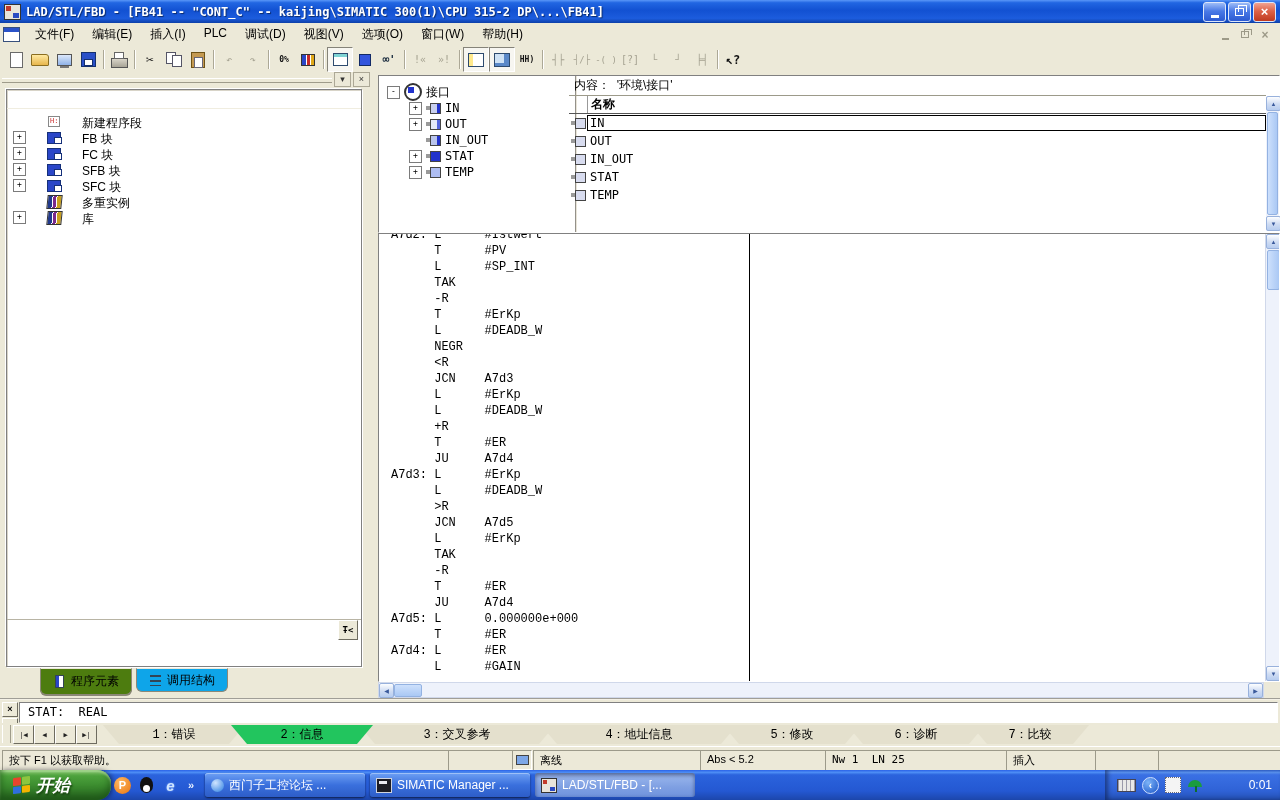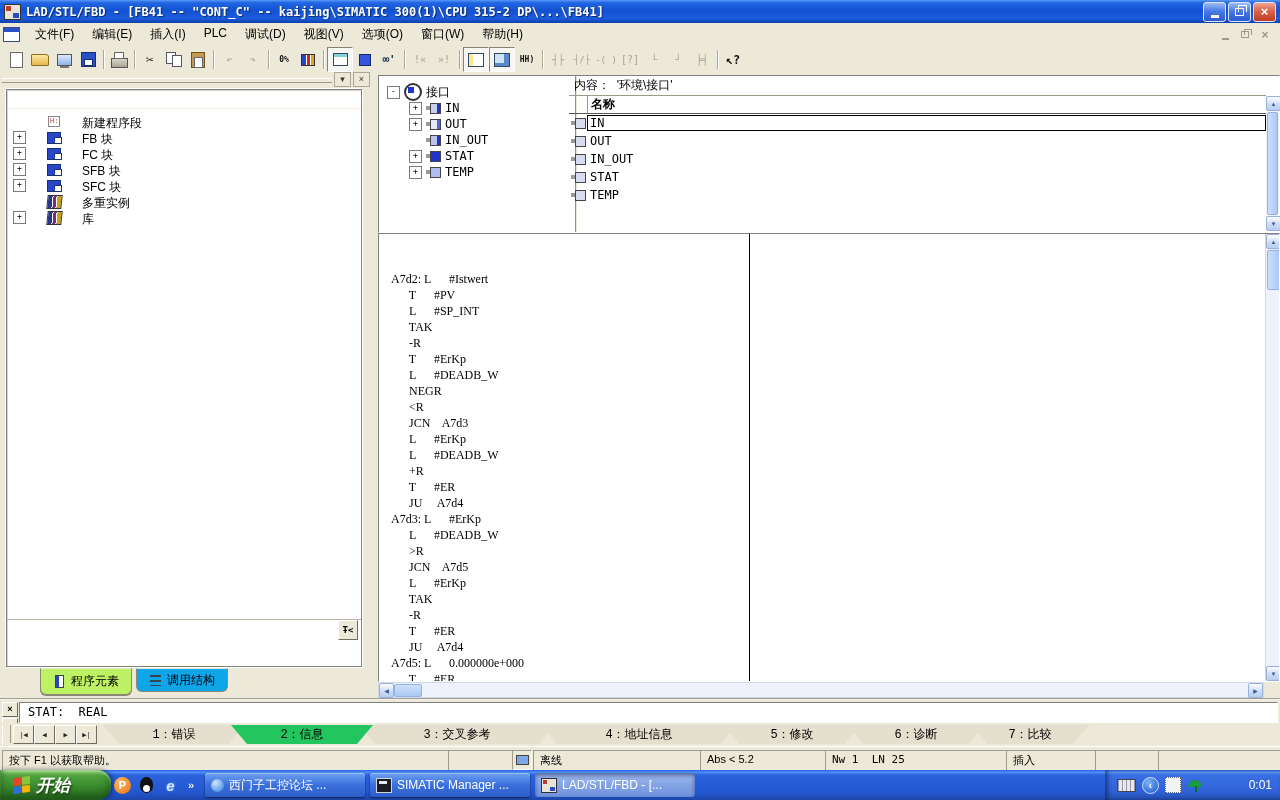--- a/index.html
+++ b/index.html
@@ -94,21 +94,21 @@
   .tree-icon[data-icon="block"]::after{content:"";position:absolute;right:0;bottom:0;width:6px;height:5px;background:#fff;border:1px solid #16307a;}
   .tree-icon[data-icon="books"]::before,.tree-icon[data-icon="library"]::before{content:"";position:absolute;left:1px;top:0;width:13px;height:12px;
     border:1px solid #333;transform:skewX(-6deg);
     background:linear-gradient(90deg,#223a8c 0 4px,#fff 4px 5px,#7a2a8c 5px 8px,#fff 8px 9px,#c8a020 9px 13px);}
   .tree-bottom-line{position:absolute;left:0;right:0;bottom:46px;border-top:1px solid #b8b4a4;}
   .collapse-btn{position:absolute;right:3px;bottom:26px;width:18px;height:18px;border:1px solid;border-color:#fff #6e6c60 #6e6c60 #fff;
     background:#ece9d8;font:bold 9px/1 "DejaVu Sans Mono",monospace;display:flex;align-items:center;justify-content:center;}
   .left-tabs{position:absolute;left:40px;top:595px;display:flex;gap:4px;align-items:flex-start;}
   .ltab{height:22px;display:flex;align-items:center;gap:5px;padding:0 12px;background:#0ea5e9;
     border:1px solid #8b8878;border-top:1px solid #ece9d8;border-radius:0 0 6px 6px;}
-  .ltab.active{height:25px;background:#bef264;box-shadow:0 1px 0 #8b8878;z-index:2;}
+  .ltab.active{height:25px;background:#4d7c0f;box-shadow:0 1px 0 #8b8878;z-index:2;}
   .ltab-icon{width:13px;height:13px;position:relative;}
   .ltab-icon[data-icon="program-elements"]::before{content:"";position:absolute;inset:0 2px;background:#fff;border:1px solid #345;box-shadow:inset 3px 0 0 #2a46c8;}
   .ltab-icon[data-icon="call-structure"]::before{content:"";position:absolute;inset:1px 1px;
     background:repeating-linear-gradient(180deg,#345 0 2px,transparent 2px 5px);}
 
   
   .right-area{position:absolute;left:376px;top:0;right:0;height:625px;}
   .decl-area{position:absolute;left:2px;top:2px;right:0;height:156px;background:#fff;
     border:1px solid;border-color:#808080 #fff #fff #808080;}
   .if-tree{position:absolute;left:0;top:0;bottom:0;width:188px;border-right:2px groove #e8e4d8;padding:8px 0 0 8px;}
@@ -129,21 +129,21 @@
   .ct-head{display:flex;height:17px;border-bottom:1px solid #555;align-items:center;}
   .ct-head .icon-col{width:18px;height:100%;border-right:1px solid #999;}
   .ct-head .name-col{font-weight:bold;padding-left:3px;}
   .ct-row{display:flex;align-items:center;height:18px;position:relative;}
   .ct-row .icon-col{width:18px;display:flex;justify-content:center;}
   .ct-row .name-col{flex:1;padding-left:3px;font-family:"DejaVu Sans Mono",monospace;height:16px;line-height:16px;}
   .ct-row.selected .name-col{box-shadow:inset 0 0 0 1px #000;}
   .decl-vscroll{position:absolute;right:0;top:20px;bottom:1px;width:13px;display:flex;flex-direction:column;background:#eef2fb;}
   .code-area{position:absolute;left:2px;top:160px;right:0;height:447px;background:#fff;overflow:hidden;
     border:1px solid;border-color:#808080 #fff #fff #808080;}
-  .code{position:absolute;left:12px;top:-7px;font-family:Liberation Serif, serif;font-size:12px;line-height:16px;margin-top:44px;}
+  .code{position:absolute;left:12px;top:-7px;font-family:Liberation Mono, monospace;font-size:12px;line-height:16px;}
   .code-line{white-space:pre;height:16px;}
   .code-divider{position:absolute;left:370px;top:0;bottom:0;width:1px;background:#000;}
   .code-vscroll{position:absolute;right:0;top:0;bottom:0;width:13px;display:flex;flex-direction:column;background:#eef2fb;border-left:1px solid #d0d8ea;}
   .code-hscroll{position:absolute;left:2px;right:16px;top:609px;height:14px;display:flex;background:#eef2fb;border:1px solid #d0d8ea;}
   .sb-btn{width:13px;height:13px;flex:none;border:1px solid #98b1dc;border-radius:2px;color:#3a5a9c;
     background:linear-gradient(180deg,#fdfeff,#cfdcf3 55%,#b7cdf0);display:flex;align-items:center;justify-content:center;font-size:6px;}
   .sb-thumb-v{width:11px;margin:1px;height:38px;background:linear-gradient(90deg,#cde0fc,#aac8f4);border:1px solid #93b2e2;border-radius:2px;}
   .sb-thumb-h{height:11px;margin:1px 0;width:26px;background:linear-gradient(180deg,#cde0fc,#aac8f4);border:1px solid #93b2e2;border-radius:2px;}
   .sb-fill{flex:1;}
   .sb-thumb-fill{flex:1;margin:1px;background:linear-gradient(90deg,#cde0fc,#aac8f4);border:1px solid #93b2e2;border-radius:2px;}

